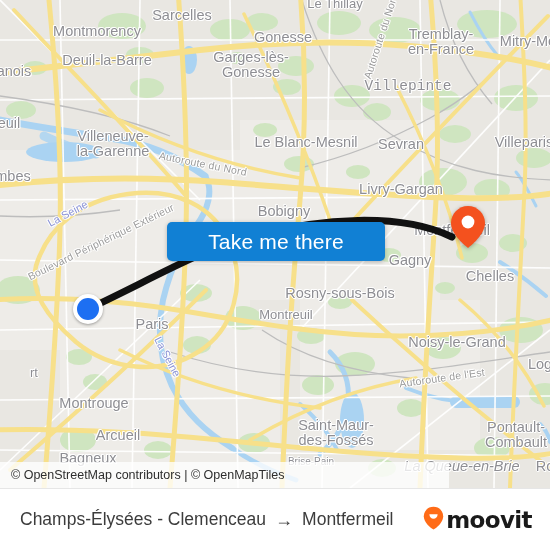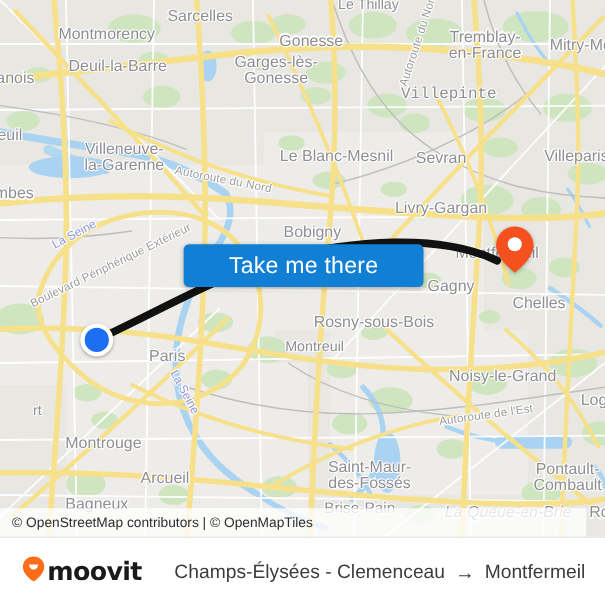--- a/index.html
+++ b/index.html
@@ -41,21 +41,21 @@
     text-shadow:
        1px  0   0 rgba(255,255,255,.95),
       -1px  0   0 rgba(255,255,255,.95),
        0    1px 0 rgba(255,255,255,.95),
        0   -1px 0 rgba(255,255,255,.95),
        1px  1px 0 rgba(255,255,255,.95),
       -1px -1px 0 rgba(255,255,255,.95);
     pointer-events: none;
   }
   .map-label.big   { font-size: 14.5px; }
-  .map-label.small { font-size: 14px; margin-left: 16px; }
+  .map-label.small { font-size: 10px; }
   .map-label.road  {
     color: #9b9b9b;
     font-size: 10.5px;
     letter-spacing: .2px;
   }
   .map-label.water {
     color: #8b93d6;
     font-size: 11px;
   }
 
@@ -114,21 +114,21 @@
     align-items: center;
     justify-content: center;
     padding: 0;
   }
 
   
   #attribution {
     position: absolute;
     left: 0;
     top: 462px;
-    width: 533px;
+    width: 449px;
     height: 26px;
     background: rgba(255,255,255,.78);
     display: flex;
     align-items: center;
   }
   #attribution .attr-text {
     padding-left: 11px;
     font-family: "Liberation Sans", sans-serif;
     font-size: 12.5px;
     color: #2e2e2e;
@@ -365,21 +365,21 @@
         <div class="map-label" style="left: 286px; top: 315px;">Montreuil</div>
         <div class="map-label water" style="left: 167px; top: 357px; transform: translate(-50%, -50%) rotate(62deg);">La Seine</div>
         <div class="map-label big" style="left: 434px; top: 343px; margin-left: 23px;">Noisy-le-Grand</div>
         <div class="map-label road" style="left: 442px; top: 378px; transform: translate(-50%, -50%) rotate(-8deg);">Autoroute de l'Est</div>
         <div class="map-label big" style="left: 540px; top: 365px;">Log</div>
         <div class="map-label big" style="left: 94px; top: 404px;">Montrouge</div>
         <div class="map-label big" style="left: 336px; top: 433px;">Saint-Maur-
 des-Fossés</div>
         <div class="map-label big" style="left: 516px; top: 435px;">Pontault-
 Combault</div>
-        <div class="map-label big" style="left: 118px; top: 436px; margin-left: 32px;">Arcueil</div>
+        <div class="map-label big" style="left: 118px; top: 436px;">Arcueil</div>
         <div class="map-label" style="left: 6px; top: 373px; margin-left: 28px;">rt</div>
         <div class="map-label big" style="left: 72px; top: 459px; padding-left: 32px;">Bagneux</div>
         <div class="map-label small" style="left: 311px; top: 462px;">Brise-Pain</div>
         <div class="map-label big" style="left: 462px; top: 467px; font-style: italic;">La Queue-en-Brie</div>
         <div class="map-label big" style="left: 545px; top: 467px;">Ro</div>
       </div>
 
     <svg id="route-layer" width="550" height="488" viewBox="0 0 550 488" aria-hidden="true">
       <path d="M88,309 C150,280 200,250 252,236 C320,218 400,212 452,237" fill="none" stroke="#111111" stroke-width="7" stroke-linecap="round"></path>
     </svg>
@@ -394,31 +394,31 @@
     </div>
 
     <button id="cta-button">Take me there</button>
 
     <div id="attribution">
       <span class="attr-text">© OpenStreetMap contributors | © OpenMapTiles</span>
     </div>
   </div>
 
   <div id="footer">
+
+    <div id="journey-title">
+      <span>Champs-Élysées - Clemenceau</span>
+      <span class="arrow">→</span>
+      <span>Montfermeil</span>
+    </div>
 
     <div id="moovit-logo">
       <span>
         <svg width="21" height="24" viewBox="0 0 21 24" aria-hidden="true">
           <path d="M10.5 0.8 C4.9 0.8 0.8 5 0.8 10.3 C0.8 16.4 7.6 22.2 10.5 23.6 C13.4 22.2 20.2 16.4 20.2 10.3 C20.2 5 16.1 0.8 10.5 0.8 Z" fill="#ff6b17"></path>
           <path d="M6.4 8.2 C6.4 11 8.3 12.8 10.5 12.8 C12.7 12.8 14.6 11 14.6 8.2 Z" fill="#ffffff"></path>
         </svg>
       </span>
       <span class="word">moovit</span>
     </div>
-
-    <div id="journey-title">
-      <span>Champs-Élysées - Clemenceau</span>
-      <span class="arrow">→</span>
-      <span>Montfermeil</span>
-    </div>
   </div>
 
 </div>
 
 </body></html>

